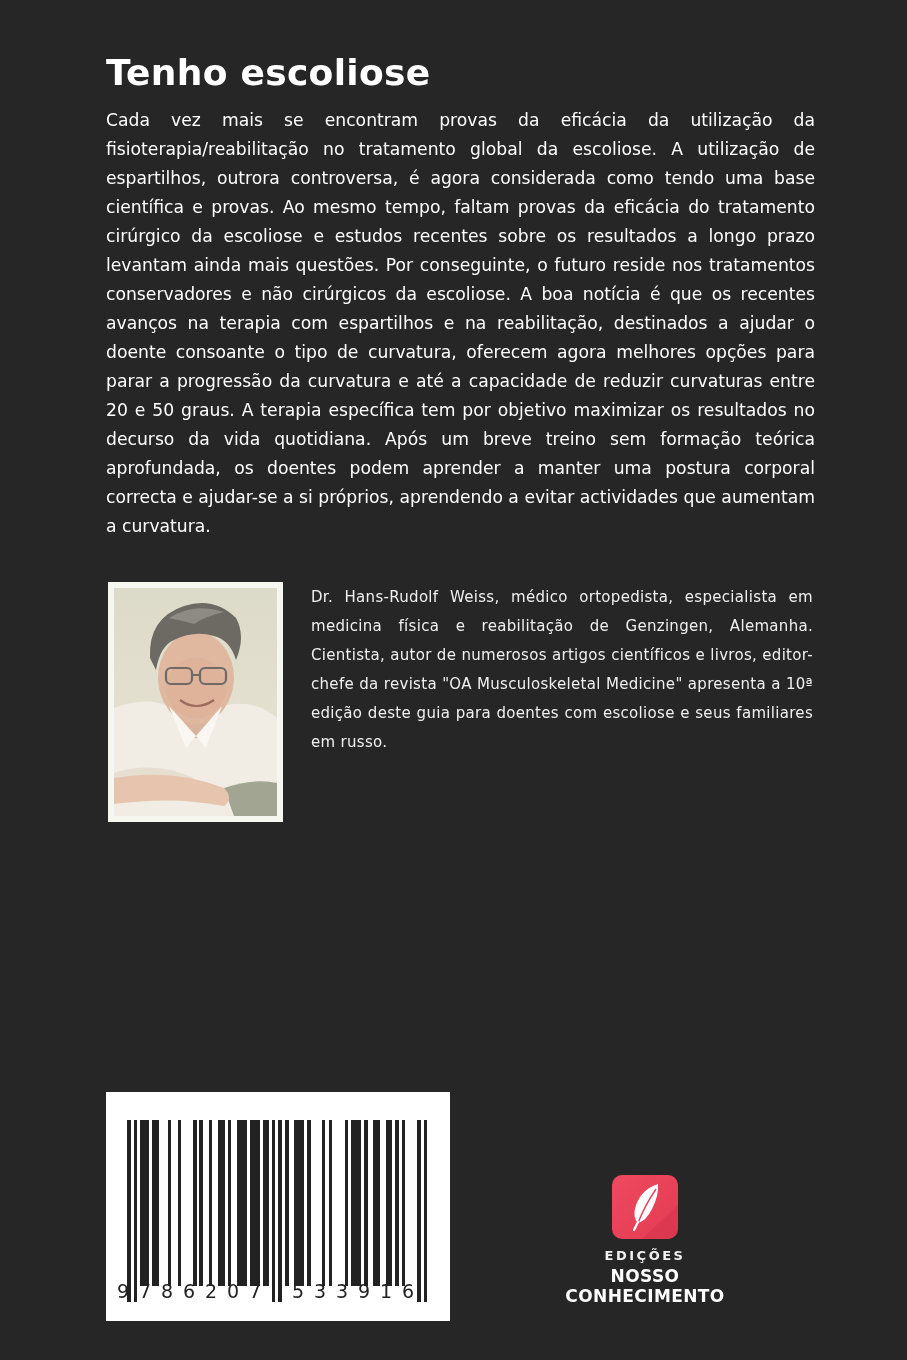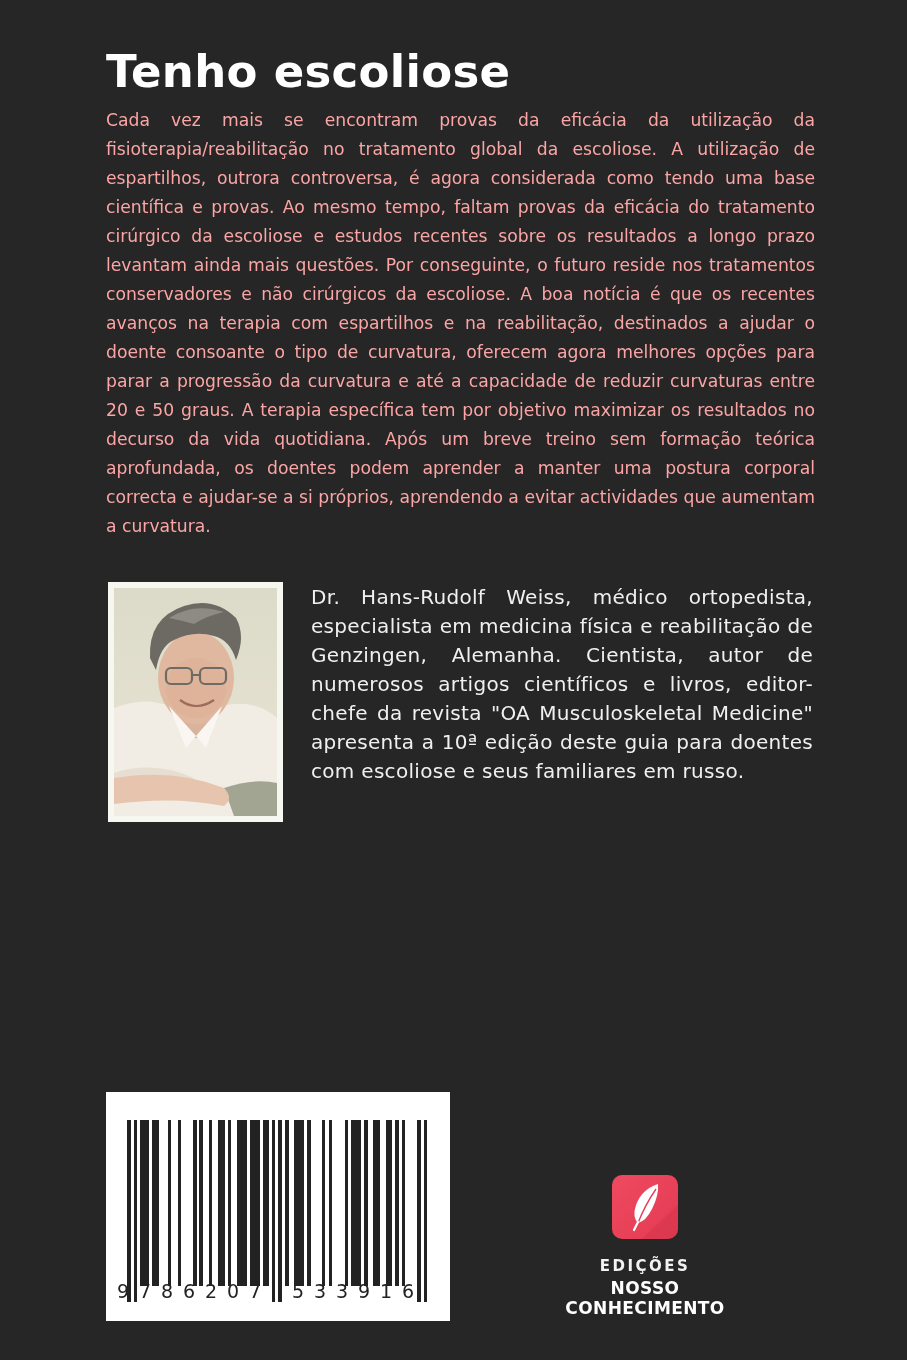--- a/index.html
+++ b/index.html
@@ -5,47 +5,47 @@
     html, body { margin: 0; padding: 0; }
     body {
       width: 907px; height: 1360px;
       background: #262626;
       position: relative;
       overflow: hidden;
       font-family: "DejaVu Sans", sans-serif;
       color: #f2f2f2;
     }
     .title {
-      position: absolute; left: 106px; top: 45px;
+      position: absolute; left: 106px; top: 52px;
       font-family: "DejaVu Sans", sans-serif;
-      font-weight: bold; font-size: 45px; color: #ffffff;
+      font-weight: bold; font-size: 36px; color: #ffffff;
       margin: 0; letter-spacing: 0.3px;
     }
     .blurb {
       position: absolute; left: 106px; top: 106px; width: 709px;
       font-size: 17.2px; line-height: 29px;
-      text-align: justify; color: #fca5a5;
+      text-align: justify; color: #ffffff;
       margin: 0;
     }
     .photo-frame {
       position: absolute; left: 108px; top: 582px;
       width: 175px; height: 240px;
       background: #f7f7f2;
       box-sizing: border-box;
       padding: 6px;
     }
     .photo {
       width: 100%; height: 100%;
       position: relative; overflow: hidden;
       background: linear-gradient(180deg, #dcdac8 0%, #e3e0cf 55%, #e8e3d6 100%);
     }
     .photo svg { position: absolute; left: 0; top: 0; width: 100%; height: 100%; }
     .author-bio {
       position: absolute; left: 311px; top: 583px; width: 502px;
-      font-size: 20px; line-height: 29px;
+      font-size: 15px; line-height: 29px;
       text-align: justify; color: #f0f0f0; margin: 0;
       letter-spacing: 0.3px;
     }
     .barcode-box {
       position: absolute; left: 106px; top: 1092px;
       width: 344px; height: 229px;
       background: #ffffff;
     }
     .barcode-svg { position: absolute; left: 0; top: 0; }
     .barcode-digits {
@@ -61,23 +61,23 @@
       text-align: center;
     }
     .pub-logo {
       width: 66px; height: 64px; margin: 0 auto;
       border-radius: 10px;
       background: linear-gradient(135deg, #ef4a60 0%, #e23a52 100%);
       position: relative; overflow: hidden;
     }
     .pub-logo svg { position: absolute; left: 0; top: 0; }
     .pub-small {
-      margin-top: 18px;
+      margin-top: 9px;
       font-family: "DejaVu Sans", sans-serif; font-weight: bold;
-      font-size: 15px; letter-spacing: 2.5px; color: #f2f2f2;
+      font-size: 13px; letter-spacing: 2.5px; color: #f2f2f2;
     }
     .pub-name {
       margin-top: 3px;
       font-family: "DejaVu Sans", sans-serif; font-weight: bold;
       font-size: 17px; letter-spacing: 0.4px; color: #ffffff;
       word-spacing: 4px;
     }
   </style>
 </head>
 <body>

